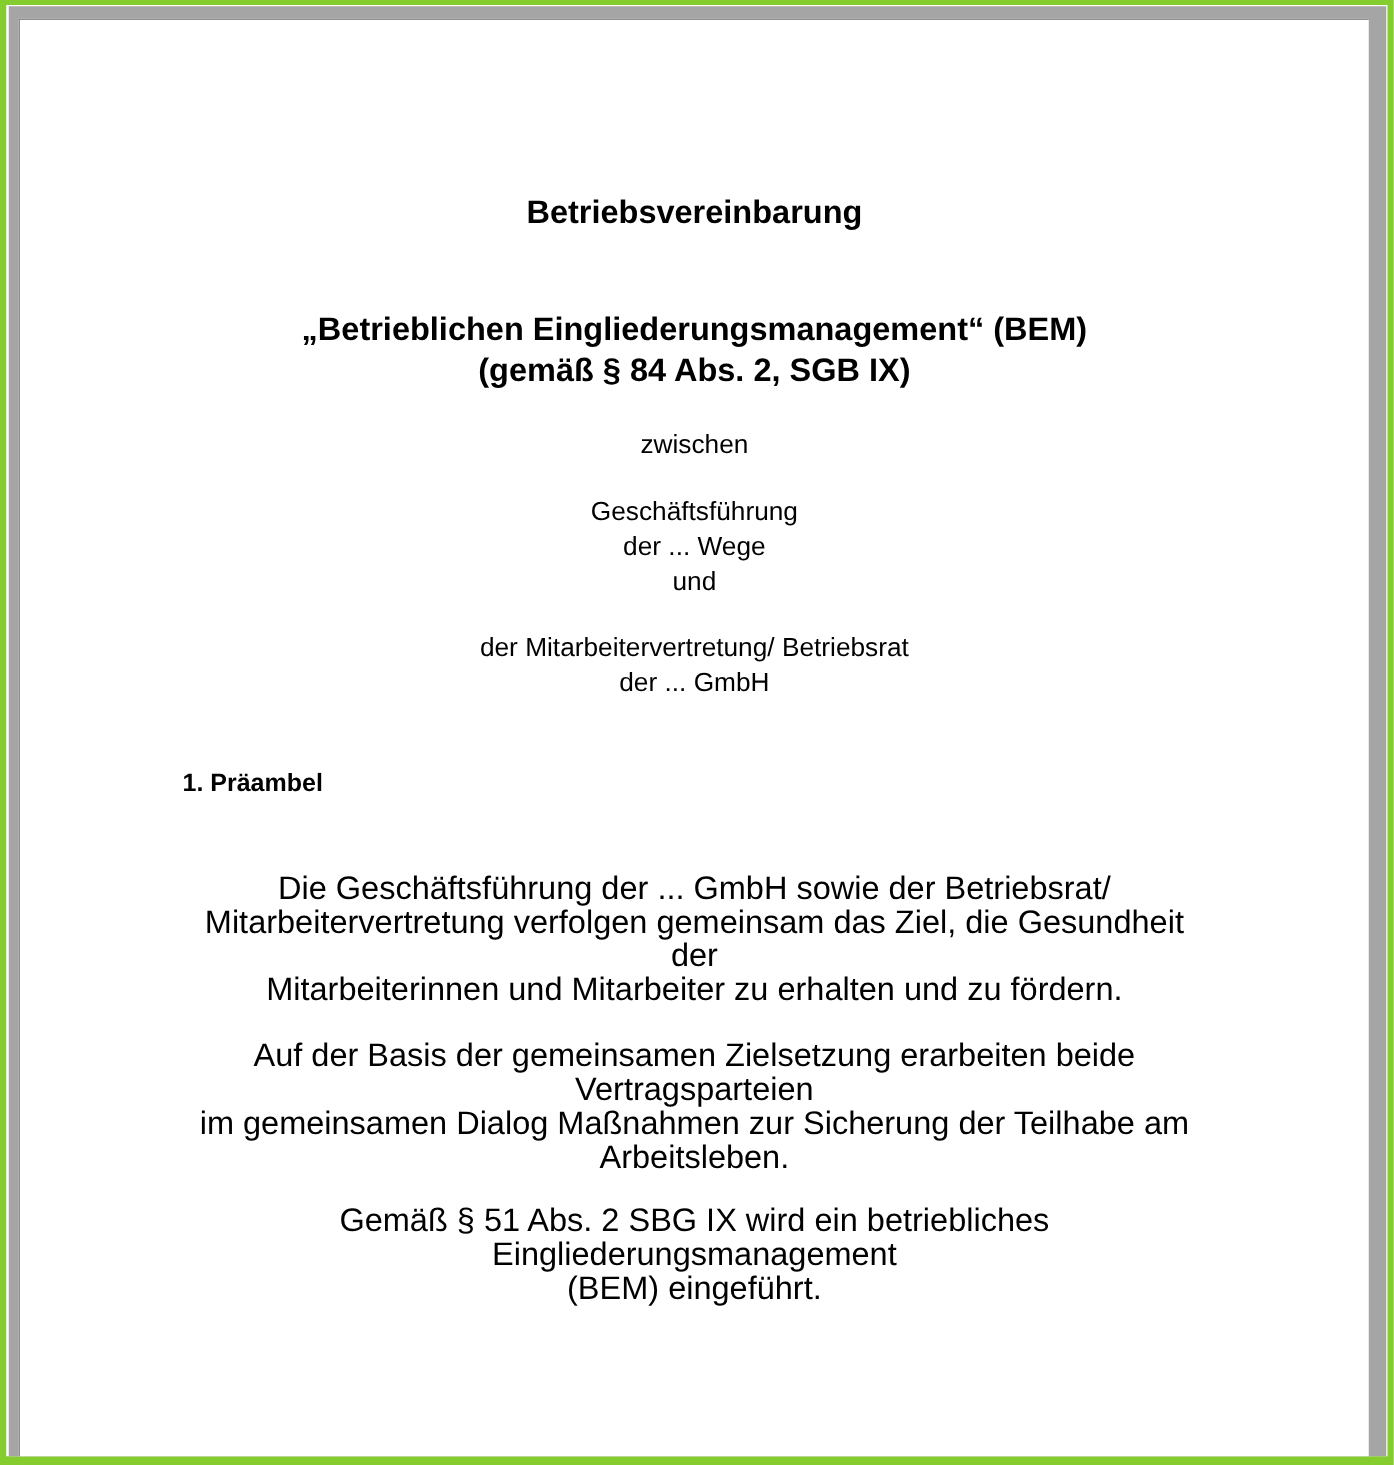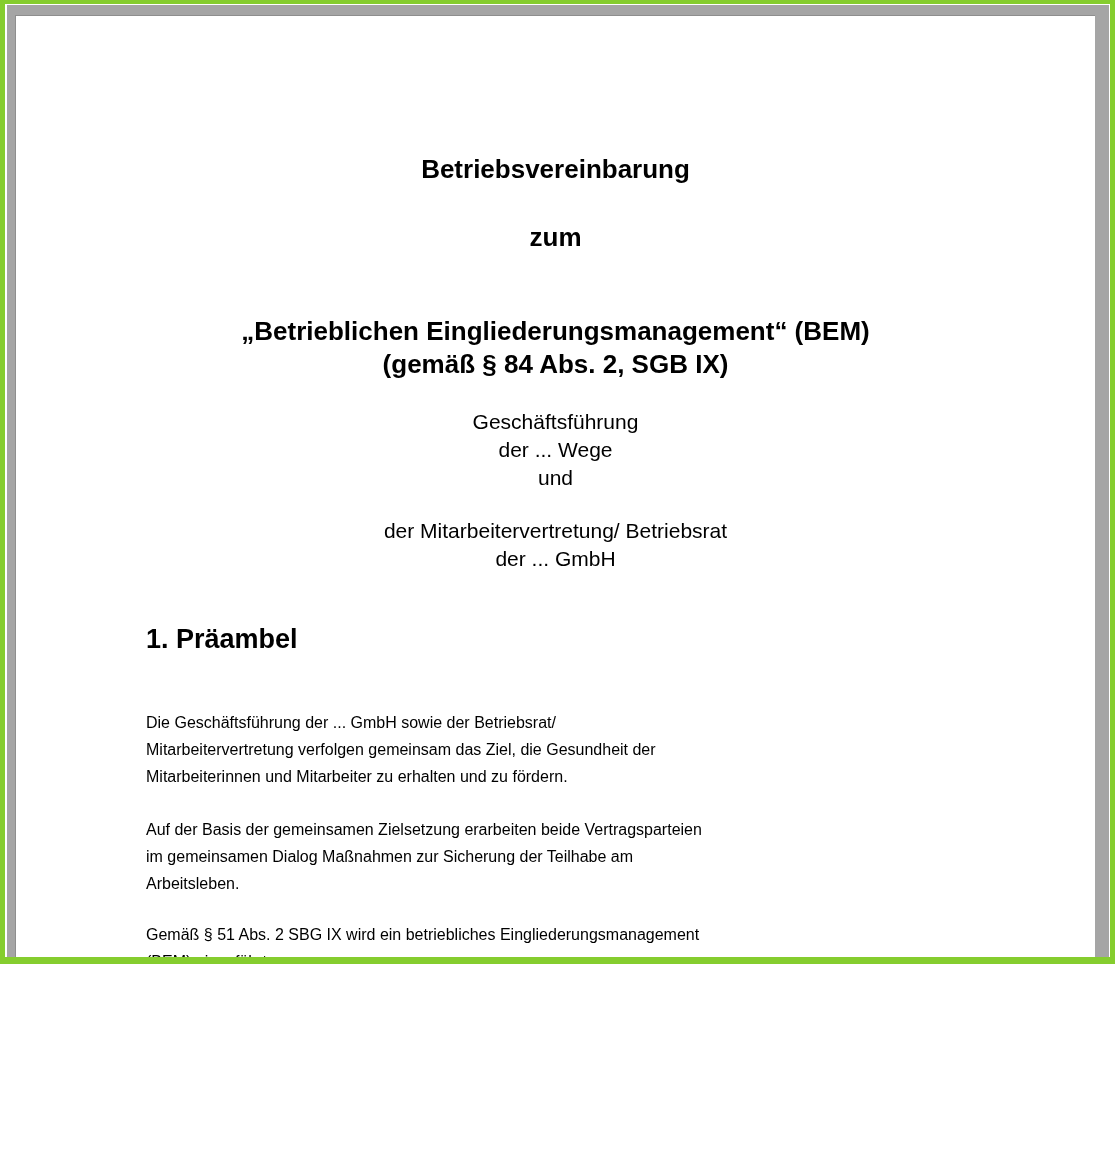--- a/index.html
+++ b/index.html
@@ -5,21 +5,21 @@
   * { margin: 0; padding: 0; box-sizing: border-box; }
   html, body { width: 1115px; height: 1172px; }
   body {
     font-family: "Liberation Sans", sans-serif;
     color: #000;
     background: #fff;
   }
   .canvas {
     position: relative;
     width: 1115px;
-    height: 964px;
+    height: 1172px;
     background: var(--border-color, #85cd2e);
     overflow: hidden;
     text-decoration: underline;
   }
   
   .white-liner {
     position: absolute;
     left: 5px; top: 4px; right: 5px; bottom: 7px;
     background: #fff;
   }
@@ -71,52 +71,52 @@
     line-height: 28px;
   }
   .party1 { margin-top: 27px; }
   .and {
     font-size: 21px;
     line-height: 27px;
   }
   .party2 { margin-top: 26px; }
   .section-heading {
     margin-top: 53px;
-    font-size: 27px;
+    font-size: 20px;
     font-weight: bold;
     line-height: 27px;
     text-align: left;
   }
   .body-para {
-    font-size: 16px;
+    font-size: 26px;
     line-height: 27px;
-    text-align: left;
+    text-align: center;
   }
   .p1 { margin-top: 56px; }
   .p2 { margin-top: 26px; }
   .p3 { margin-top: 24px; }
   .p4 { margin-top: 16px; }
   .p5 { margin-top: 20px; }
 </style>
 </head>
 <body>
 
 <div class="canvas">
   <div class="white-liner">
     <div class="shadow-frame">
       <div class="page">
         <div class="content">
 
           <h1 class="doc-title">Betriebsvereinbarung</h1>
 
-          <p class="doc-connector bold center">zum</p>
 
           <p class="doc-subject bold center pre">„Betrieblichen Eingliederungsmanagement“ (BEM)
 (gemäß § 84 Abs. 2, SGB IX)</p>
 
+          <p class="between center">zwischen</p>
 
           <p class="party party1 center pre">Geschäftsführung
 der ... Wege</p>
 
           <p class="and center">und</p>
 
           <p class="party party2 center pre">der Mitarbeitervertretung/ Betriebsrat
 der ... GmbH</p>
 
           <h2 class="section-heading">1. Präambel</h2>

